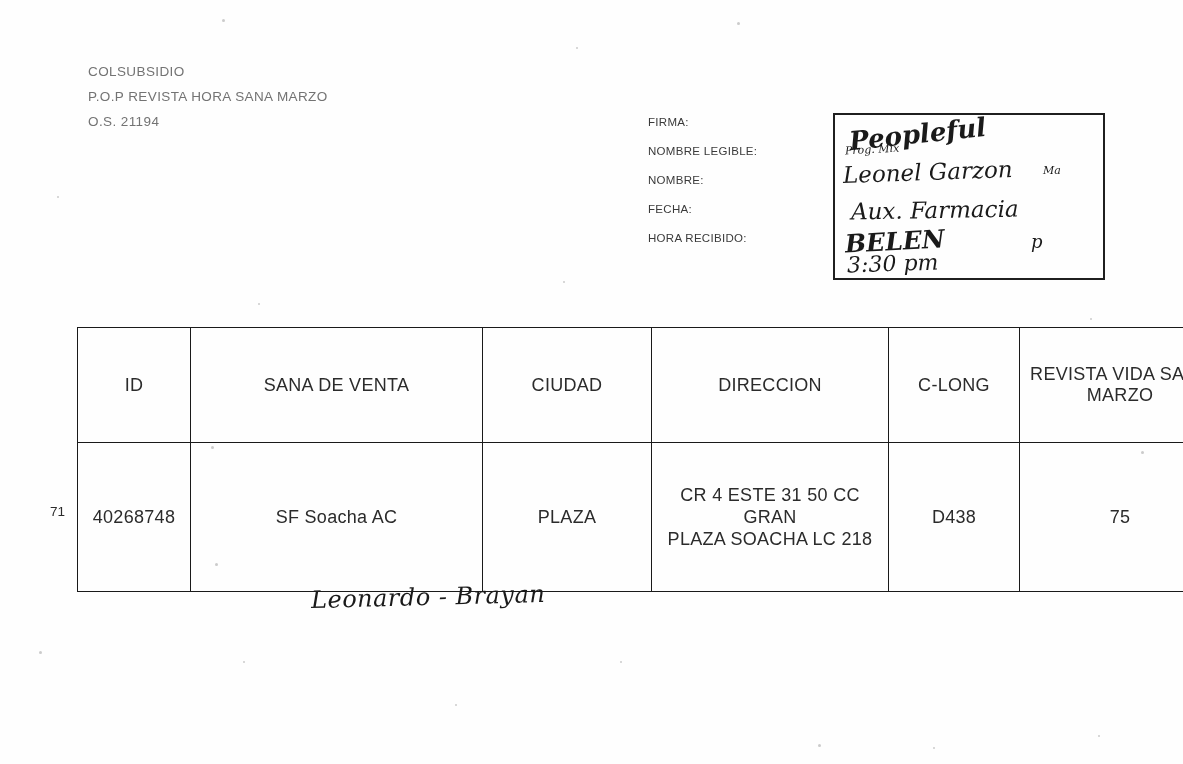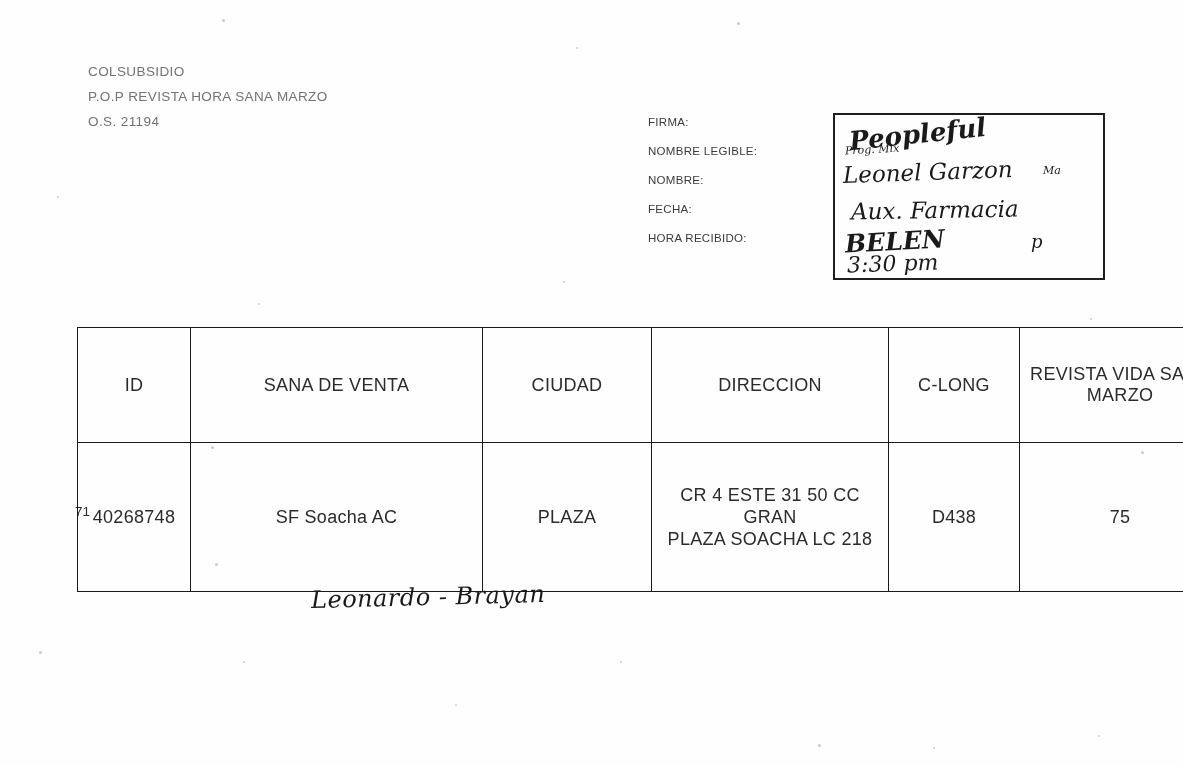--- a/index.html
+++ b/index.html
@@ -154,21 +154,20 @@
     padding: 0 4px;
   }
   .tbl thead td, .tbl thead th { height: 114px; }
   .tbl tbody td { height: 148px; line-height: 22px; }
   .rowlabel {
     position: absolute;
     left: 50px;
     top: 504px;
     font-size: 13.5px;
     color: #2b2b2b;
-    margin-left: 25px;
   }
   .c-id       { width: 104px; }
   .c-pdv      { width: 283px; }
   .c-ciudad   { width: 160px; }
   .c-dir      { width: 228px; }
   .c-clong    { width: 122px; }
   .c-rev      { width: 192px; }
   .dir-cell { line-height: 23px; }
 
   

